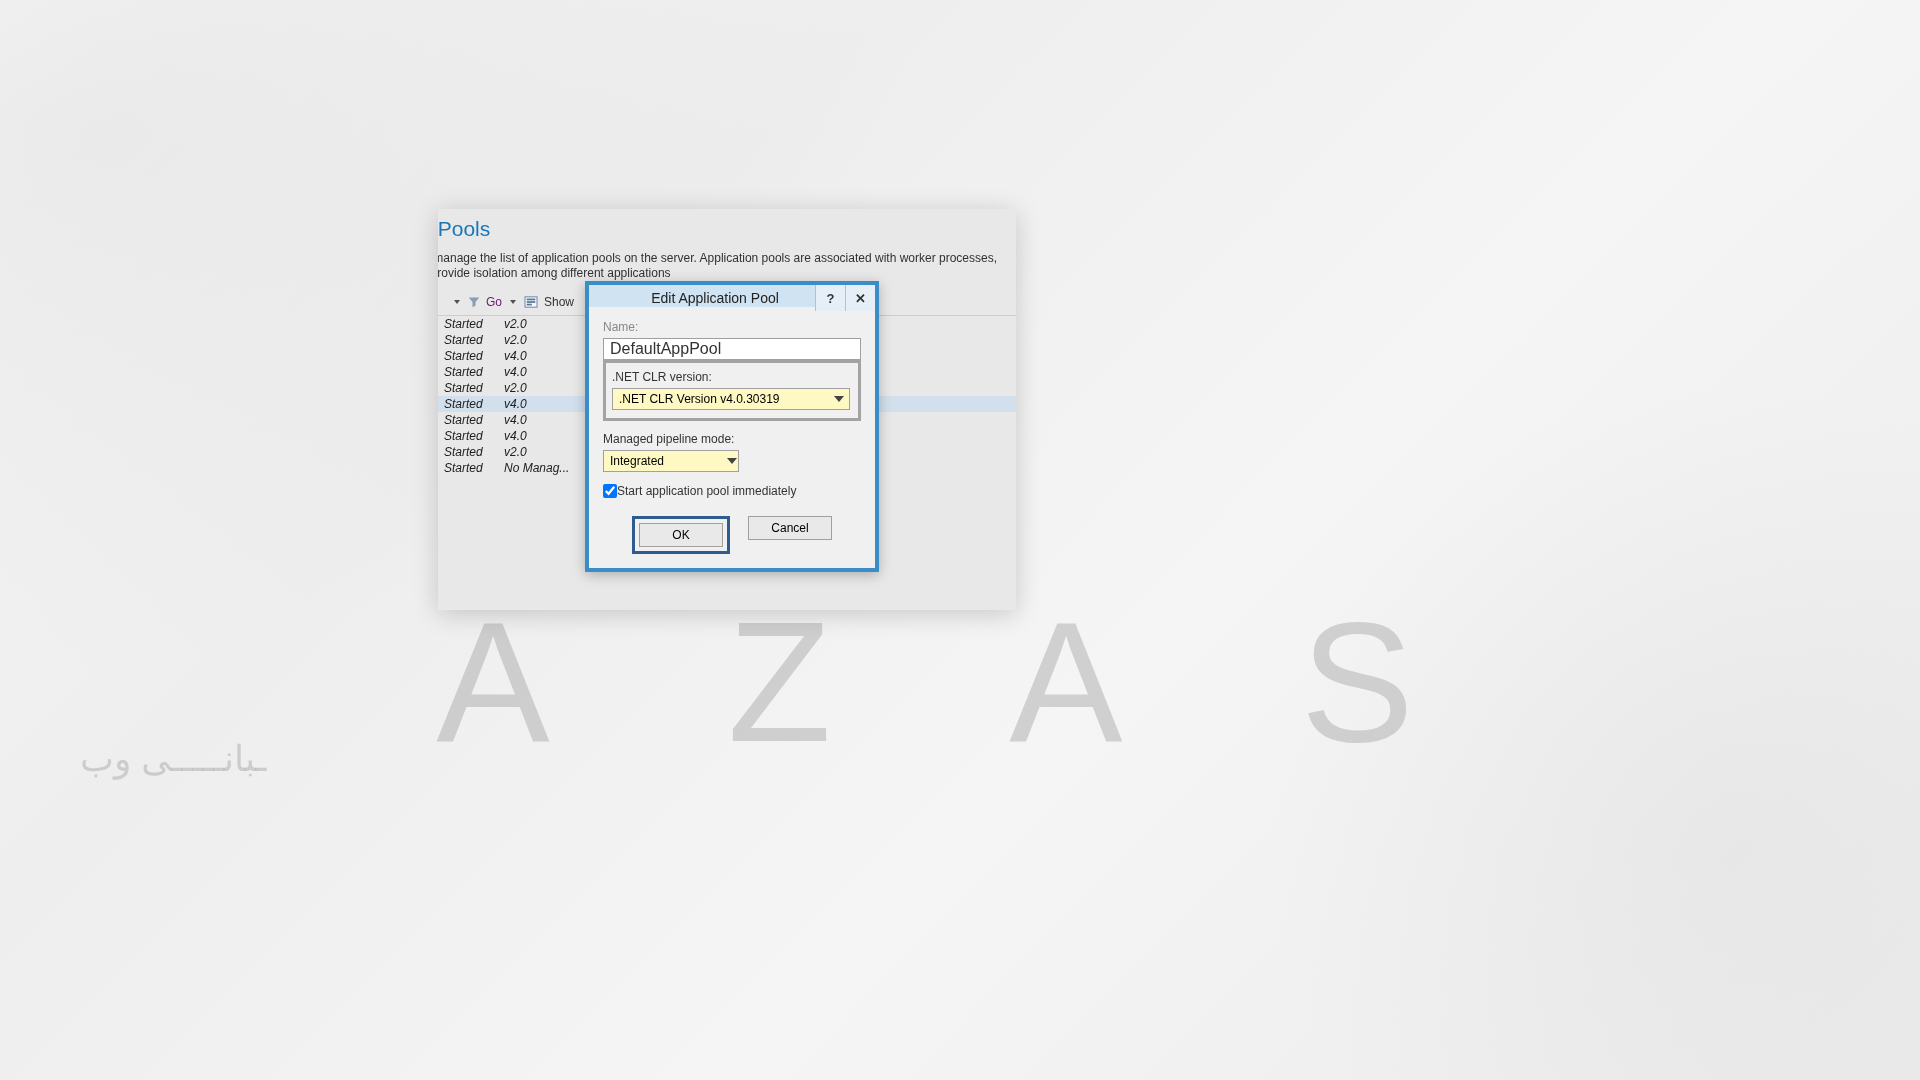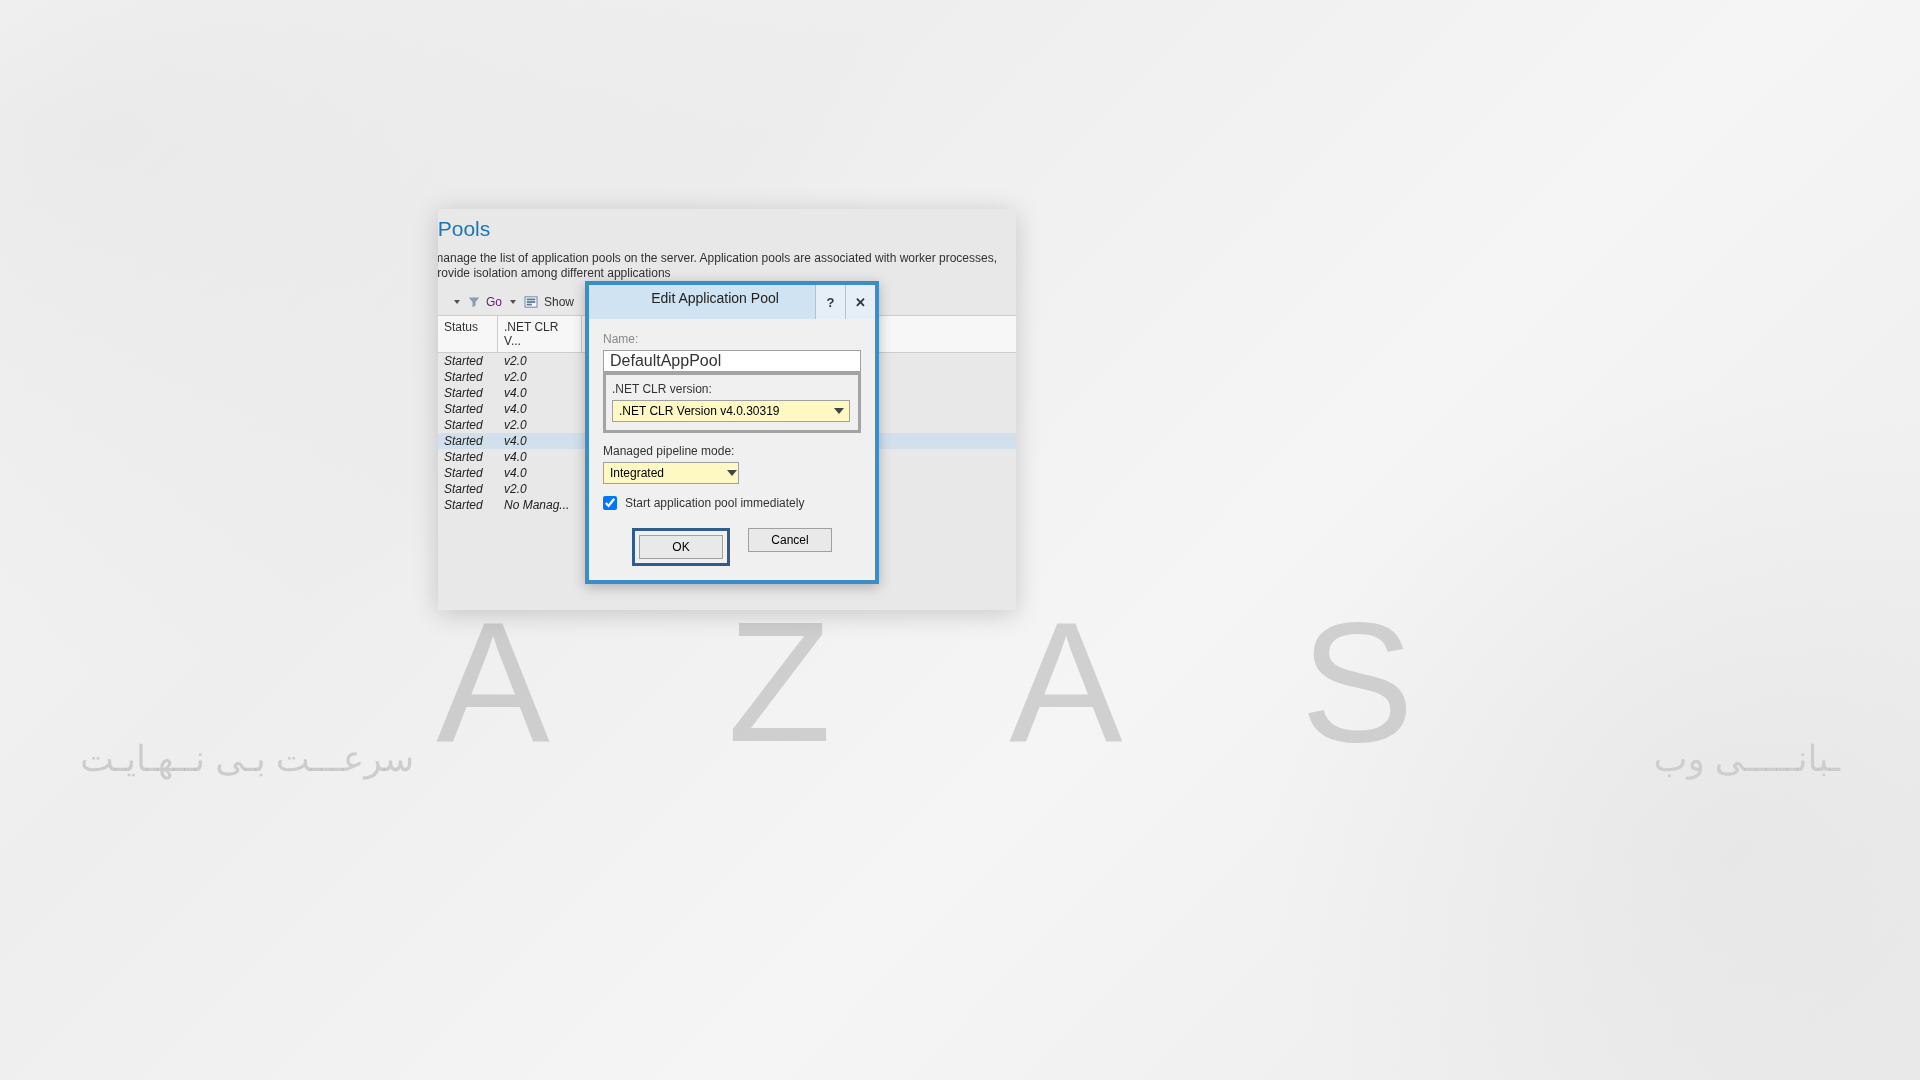--- a/index.html
+++ b/index.html
@@ -138,21 +138,21 @@
       width: 294px;
       background: #f0f0f0;
       border: 4px solid #3b8dc8;
       box-shadow: 0 3px 12px rgba(0,0,0,0.25);
     }
     .dialog .titlebar {
       background: #cfe3f2;
       display: grid;
       grid-template-columns: 1fr 30px 30px;
       align-items: stretch;
-      height: 34px;
+      height: 22px;
     }
     .dialog .titlebar .titletext {
       text-align: center;
       line-height: 26px;
       font-size: 14px;
       color: #222;
       padding-left: 26px;
     }
     .dialog .titlebar .btn {
       border-left: 1px solid #aac3d8;
@@ -195,21 +195,21 @@
     .select-wrap .chev {
       position: absolute;
       right: 4px; top: 4px;
       width: 14px; height: 14px;
       display: flex; align-items:center; justify-content:center;
       pointer-events: none;
     }
     .chev svg path { fill: #444; }
     .managed-mode { margin-top: 10px; }
     .managed-mode .select { width: 136px; }
-    .checkbox-line { margin-top: 12px; display: flex; align-items: center; gap: 8px; }
+    .checkbox-line { margin-top: 12px; display: flex; align-items: center; gap: 0; }
     .checkbox-line input { width: 14px; height: 14px; }
     .dialog .buttons {
       display: flex;
       justify-content: center;
       gap: 18px;
       margin-top: 18px;
     }
     .btn-win {
       width: 84px;
       height: 24px;
@@ -221,21 +221,20 @@
     .btn-ok-wrap {
       border: 3px solid #2f5b8f;
       padding: 4px;
     }
   </style>
 </head>
 <body>
 
 <div class="watermark">A  Z  A      S</div>
 <div class="watermark-sub">
-  <span>سرعـــت بـی نــهـایـت</span>
   <span>ـبانـــــی وب</span>
 </div>
 
 <div class="shot">
   <div class="title">tion Pools</div>
   <div class="desc">w and manage the list of application pools on the server. Application pools are associated with worker processes, con
 d provide isolation among different applications</div>
 
   <div class="toolbar">
     <span class="caret"></span>
@@ -251,25 +250,20 @@
           <rect x="1" y="1" width="14" height="12" fill="#fff" stroke="#5a7ca1"></rect>
           <rect x="3" y="3" width="10" height="2" fill="#5a7ca1"></rect>
           <rect x="3" y="6" width="10" height="2" fill="#5a7ca1"></rect>
           <rect x="3" y="9" width="6" height="2" fill="#5a7ca1"></rect>
         </svg>
     </span>
     <span>Show</span>
   </div>
 
   <div class="grid">
-    <div class="header">
-      <div class="cell">Status</div>
-      <div class="cell">.NET CLR V...</div>
-      <div class="cell"></div>
-    </div>
     <div id="rows-host">
         <div class="row">
           <div class="cell">Started</div>
           <div class="cell">v2.0</div>
           <div class="cell"></div>
         </div>
         <div class="row">
           <div class="cell">Started</div>
           <div class="cell">v2.0</div>
           <div class="cell"></div>

